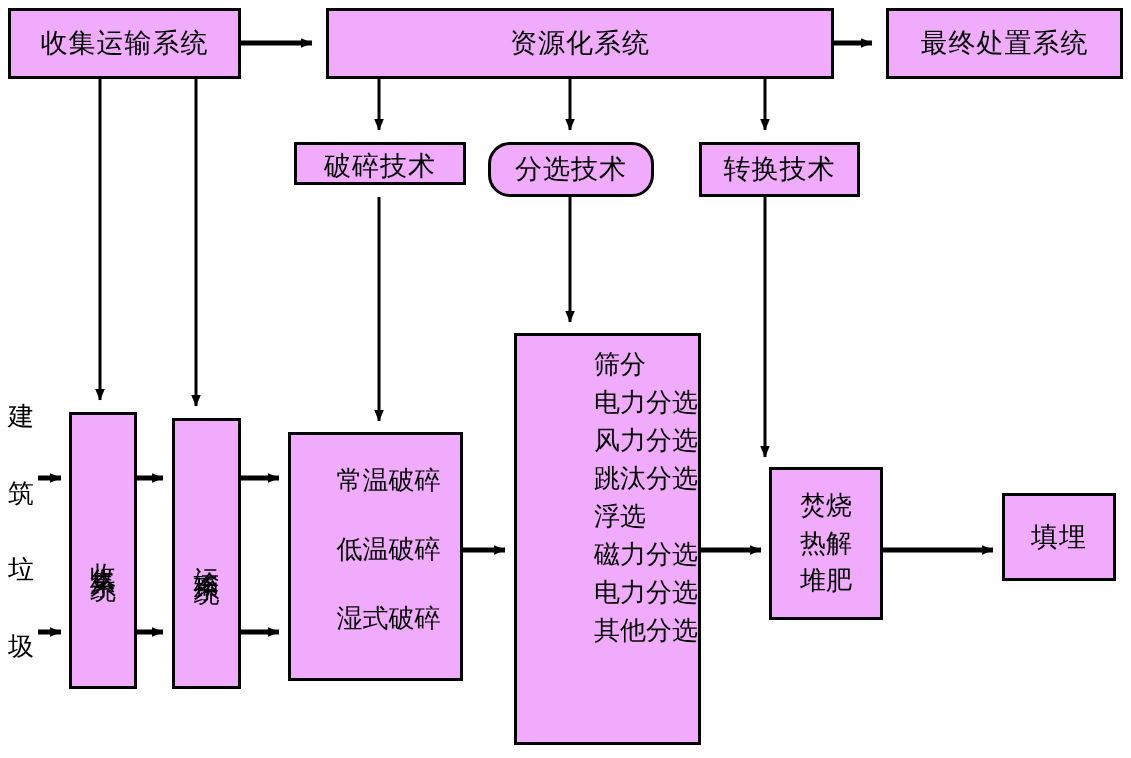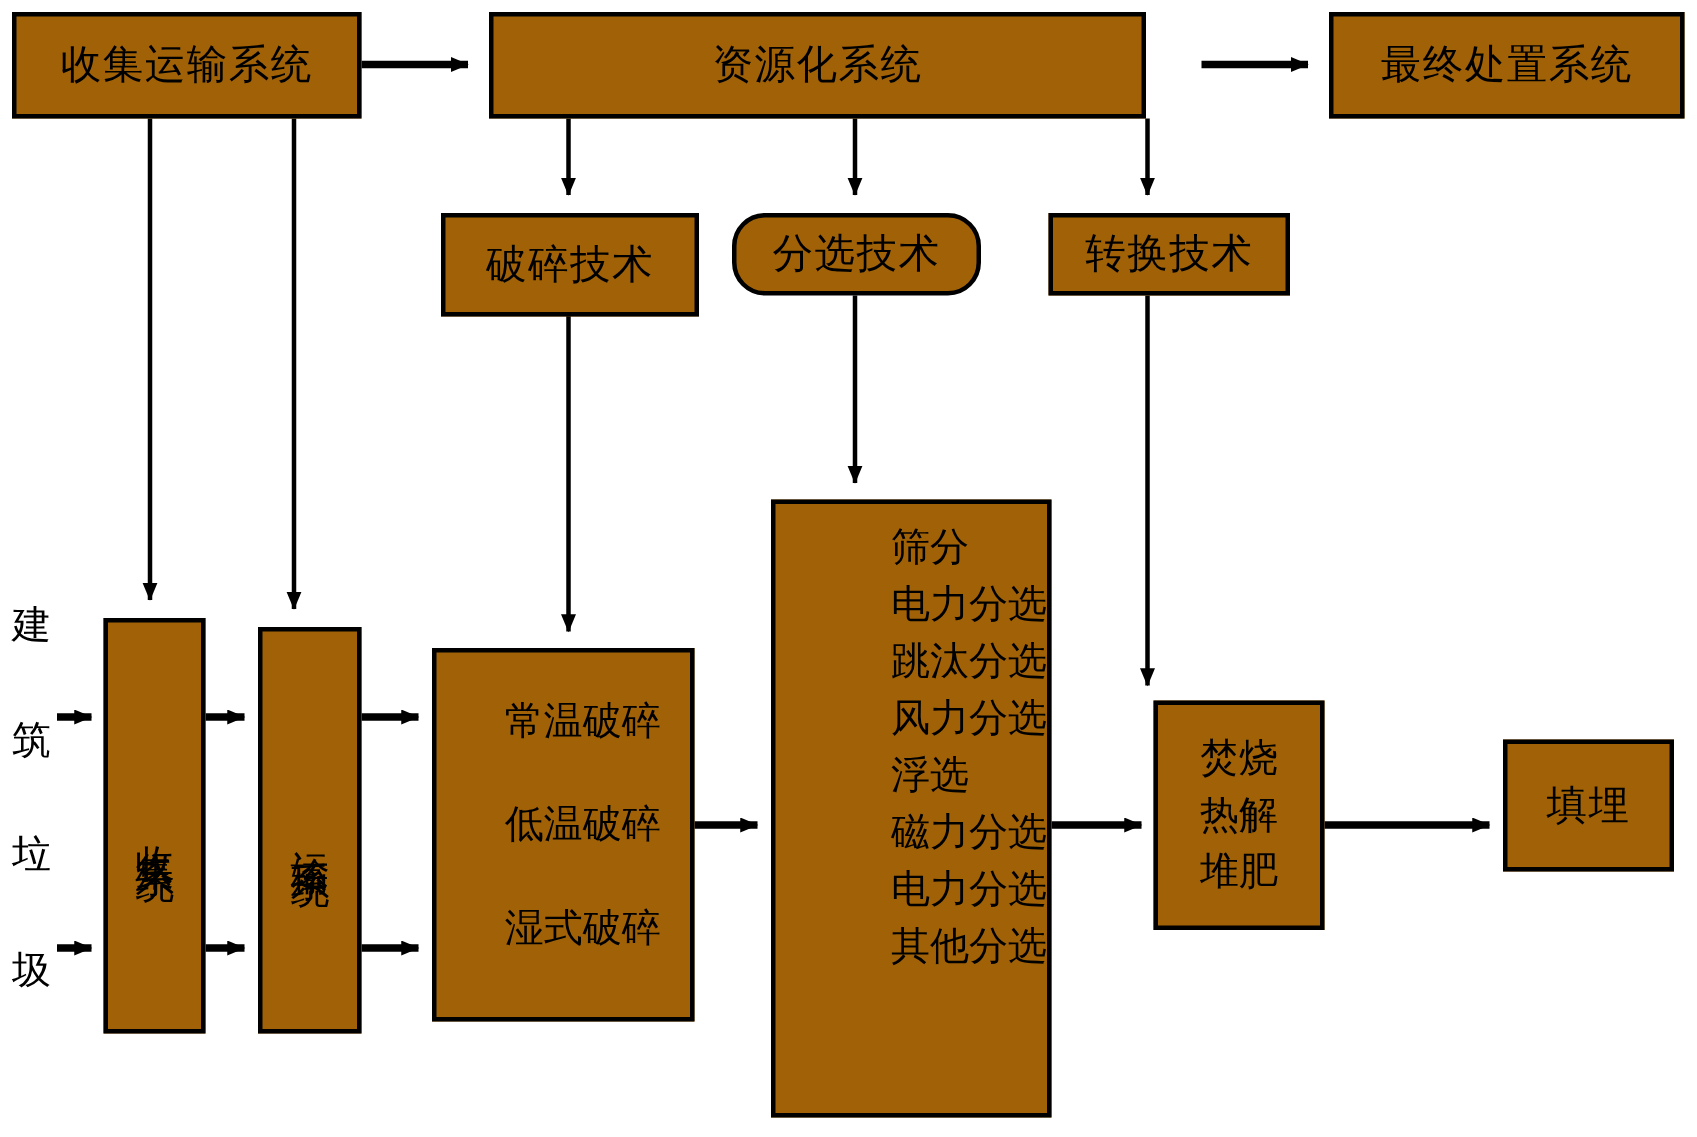--- a/index.html
+++ b/index.html
@@ -19,21 +19,21 @@
     position: absolute;
     top: 0;
     left: 0;
     width: 1131px;
     height: 758px;
   }
   .box {
     position: absolute;
     box-sizing: border-box;
     border: 3px solid #000000;
-    background: #a16207;
+    background: #f0abfc;
     display: flex;
     align-items: center;
     justify-content: center;
     text-align: center;
     color: #000000;
   }
   .box-label {
     font-size: 27px;
     line-height: 1.2;
     letter-spacing: 1px;
@@ -148,29 +148,29 @@
       <line x1="701" y1="550" x2="761" y2="550" stroke-width="5" marker-end="url(#ahThin)"></line>
 
       <line x1="883" y1="550" x2="993" y2="550" stroke-width="5" marker-end="url(#ahThin)"></line>
     </g>
   </svg>
 
   <div class="box" style="left:8px; top:8px; width:233px; height:71px;">
     <div class="box-label">收集运输系统</div>
   </div>
 
-  <div class="box" style="left:326px; top:8px; width:438px; height:71px;">
+  <div class="box" style="left:326px; top:8px; width:508px; height:71px;">
     <div class="box-label">资源化系统</div>
   </div>
 
   <div class="box" style="left:886px; top:8px; width:237px; height:71px;">
     <div class="box-label">最终处置系统</div>
   </div>
 
-  <div class="box" style="left:294px; top:142px; width:172px; height:69px;">
+  <div class="box" style="left:294px; top:142px; width:172px; height:43px;align-items:flex-end;">
     <div class="box-label">破碎技术</div>
   </div>
 
   <div class="box" style="left:488px; top:142px; width:166px; height:55px;border-radius:22px;">
     <div class="box-label">分选技术</div>
   </div>
 
   <div class="box" style="left:699px; top:142px; width:161px; height:55px;">
     <div class="box-label">转换技术</div>
   </div>
@@ -195,22 +195,22 @@
       <span>常温破碎</span>
       <span>低温破碎</span>
       <span>湿式破碎</span>
     </div>
   </div>
 
   <div class="box list-box" style="left:514px; top:333px; width:187px; height:412px;justify-content:flex-end;">
     <div class="list-inner">
       <span>筛分</span>
       <span>电力分选</span>
+      <span>风力分选</span>
       <span>跳汰分选</span>
-      <span>风力分选</span>
       <span>浮选</span>
       <span>磁力分选</span>
       <span>电力分选</span>
       <span>其他分选</span>
     </div>
   </div>
 
   <div class="box" style="left:769px; top:467px; width:114px; height:153px;">
     <div class="multi-inner">
       <span>焚烧</span>

